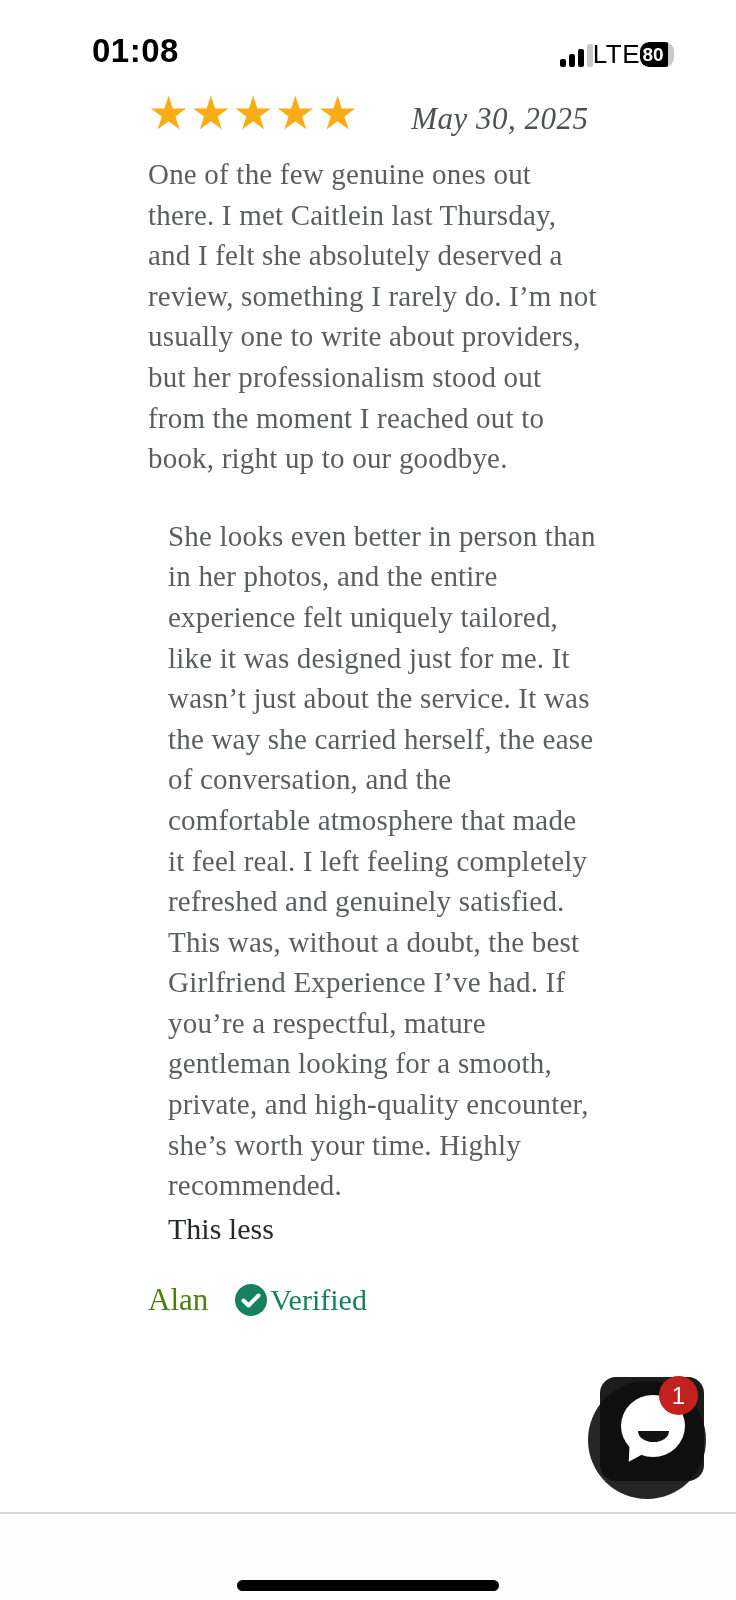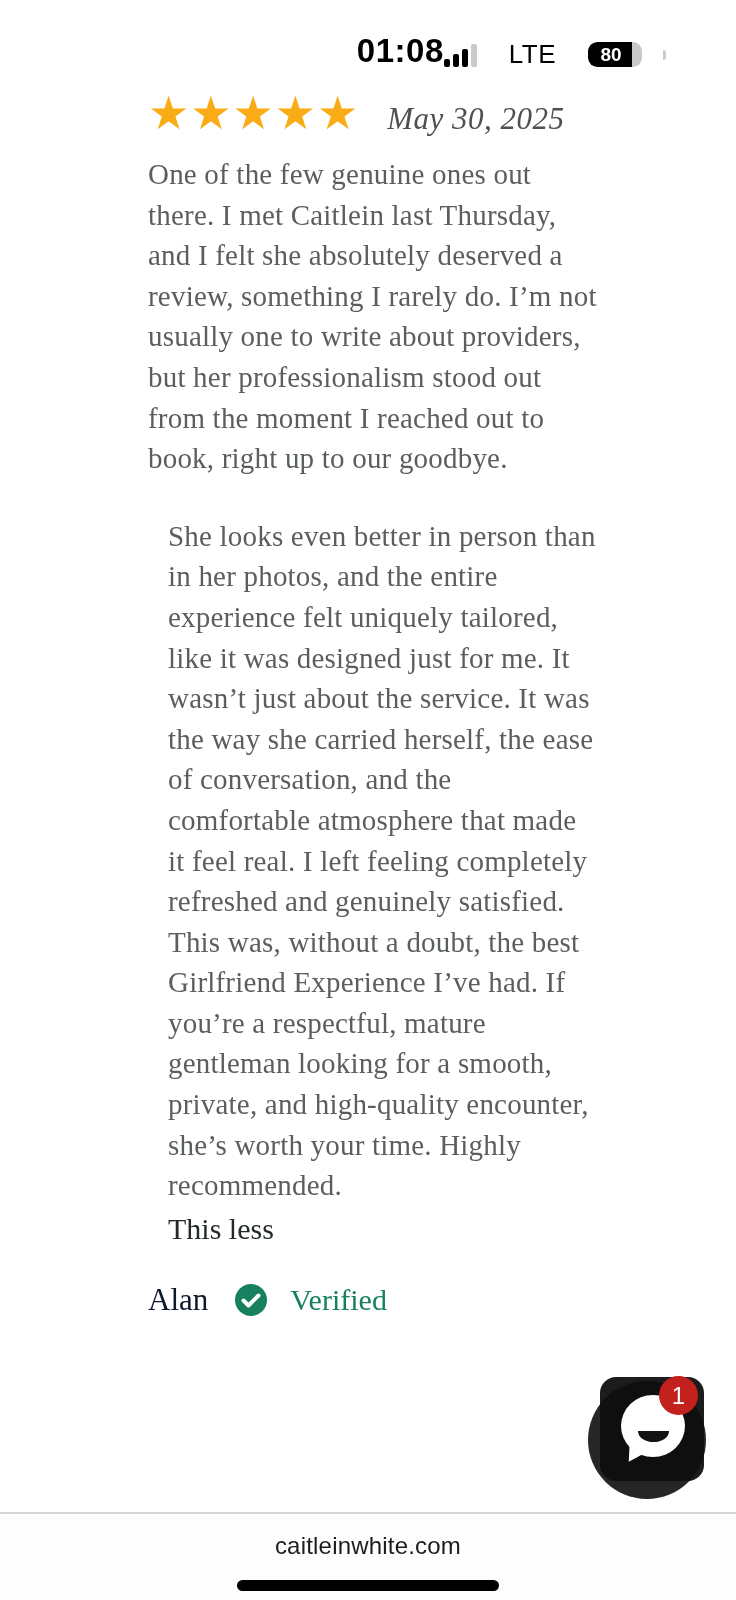--- a/index.html
+++ b/index.html
@@ -9,55 +9,55 @@
     width: 736px; height: 1600px;
     margin: 0 auto;
     background: #ffffff;
     overflow: hidden;
     font-family: "Liberation Serif", serif;
   }
 
   
   .status-bar {
     position: absolute; top: 0; left: 0; right: 0; height: 76px;
-    display: flex; align-items: flex-end; justify-content: flex-end;
-    padding: 0 70px 6px 54px;
+    display: flex; align-items: flex-end; justify-content: space-between;
+    padding: 0 70px 6px 92px;
     font-family: "Liberation Sans", sans-serif;
   }
   .status-time { font-size: 33px; font-weight: 700; color: #000; letter-spacing: .5px; }
-  .status-right { display: flex; align-items: center; gap: 32px; }
+  .status-right { display: flex; align-items: center; gap: 0; }
   .signal { display: flex; align-items: flex-end; gap: 3px; height: 24px; }
   .signal i { display: block; width: 6px; border-radius: 2px; background: #000; }
   .signal .s1 { height: 8px; } .signal .s2 { height: 13px; }
   .signal .s3 { height: 18px; } .signal .s4 { height: 23px; background: #c9c9c9; }
   .lte { font-size: 26px; color: #000; font-weight: 400; letter-spacing: .5px; }
-  .battery { position: relative; width: 54px; height: 25px; border-radius: 9px;
+  .battery { position: relative; width: 34px; height: 25px; border-radius: 9px;
     background: #c9c9c9; overflow: hidden; }
   .battery .fill { position: absolute; left: 0; top: 0; bottom: 0; width: 82%;
     background: #000; border-radius: 9px 0 0 9px; }
   .battery .pct { position: absolute; inset: 0; display: flex; align-items: center;
     justify-content: center; color: #fff; font-size: 19px; font-weight: 700;
     padding-right: 8px; }
   .batt-cap { width: 3px; height: 10px; background: #c9c9c9;
     border-radius: 0 3px 3px 0; margin-left: -11px; }
 
   
   .content { position: absolute; top: 88px; left: 148px; width: 452px; }
   .review-header { display: flex; align-items: baseline; gap: 28px; margin-bottom: 14px; }
   .stars { font-size: 46px; line-height: 52px; letter-spacing: 1px; color: #F9AC16;
     white-space: nowrap; }
-  .review-date { font-size: 31px; font-style: italic; color: #4c5154; letter-spacing: .5px; }
+  .review-date { font-size: 31px; font-style: italic; color: #4c5154; letter-spacing: .5px; margin-left: 24px; }
   .para { font-size: 29px; line-height: 40.6px; color: #5b5e60; 
     letter-spacing: .2px; }
   .para + .para { margin-top: 37px; margin-left: 20px; }
   .show-less { margin-top: 2px; margin-left: 20px; font-size: 30px; color: #23282b;
     cursor: pointer; line-height: 42px; }
   .author-row { margin-top: 32px; display: flex; align-items: center; gap: 26px; }
-  .author-name { font-size: 31px; color: #0f172a; }
-  .verified { display: flex; align-items: flex-end; gap: 22px; }
+  .author-name { font-size: 31px; color: #4d7c0f; }
+  .verified { display: flex; align-items: flex-end; gap: 2px; }
   .verified-label { font-size: 30px; color: #17805F; }
   .verified-icon { width: 34px; height: 34px; display: block; }
 
   
   .chat-widget { position: absolute; left: 600px; top: 1377px; width: 104px; height: 104px;
     border-radius: 16px; background: #1c1c1c; cursor: pointer; }
   .chat-circle { position: absolute; left: -12px; top: 4px; width: 118px; height: 118px;
     border-radius: 50%; background: #0e0e0e; opacity: .9; }
   .chat-bubble { position: absolute; left: 21px; top: 18px; width: 64px; height: 62px;
     border-radius: 50%; background: #ffffff; }
@@ -130,17 +130,16 @@
   <div class="chat-widget">
     <div class="chat-circle"></div>
     <div class="chat-bubble">
       <div class="smile"></div>
       <div class="tail"></div>
     </div>
     <div class="chat-badge">1</div>
   </div>
 
   <div class="footer">
-    <div class="domain">caitleinwhite.com</div>
     <div class="home-indicator"></div>
   </div>
 
 </div>
 
 </body></html>

